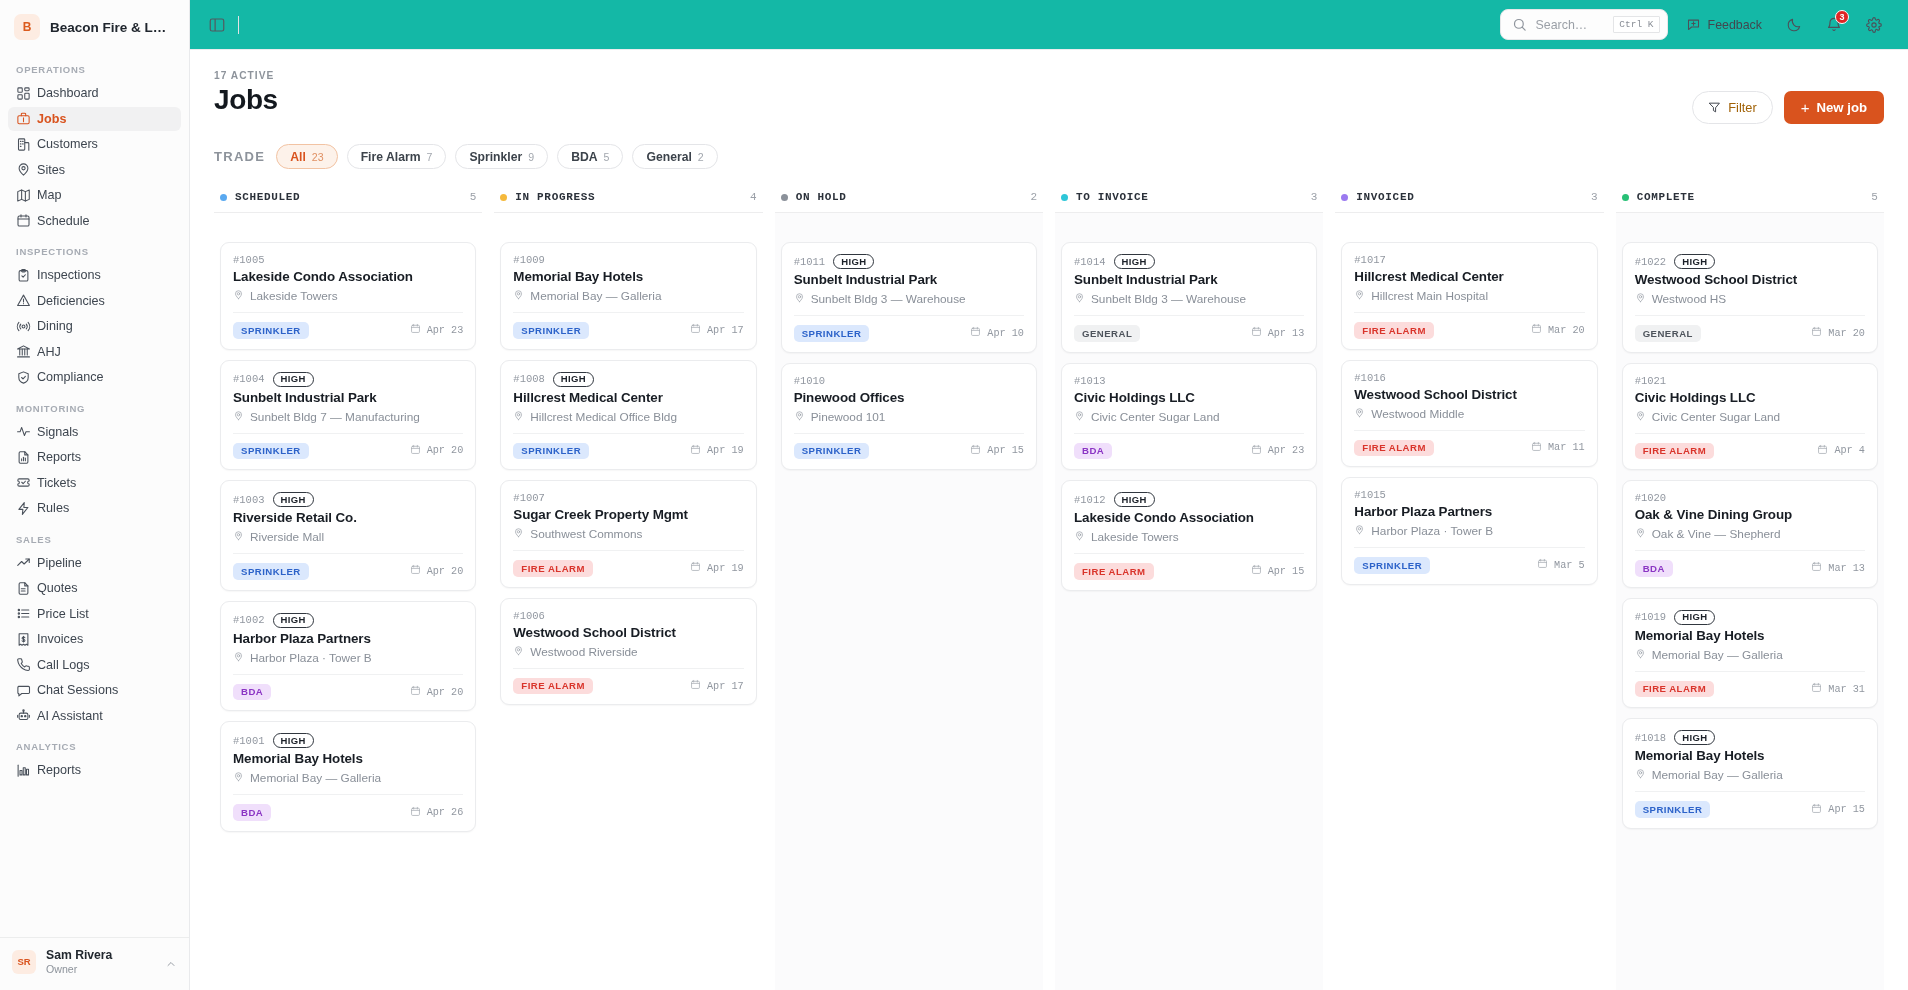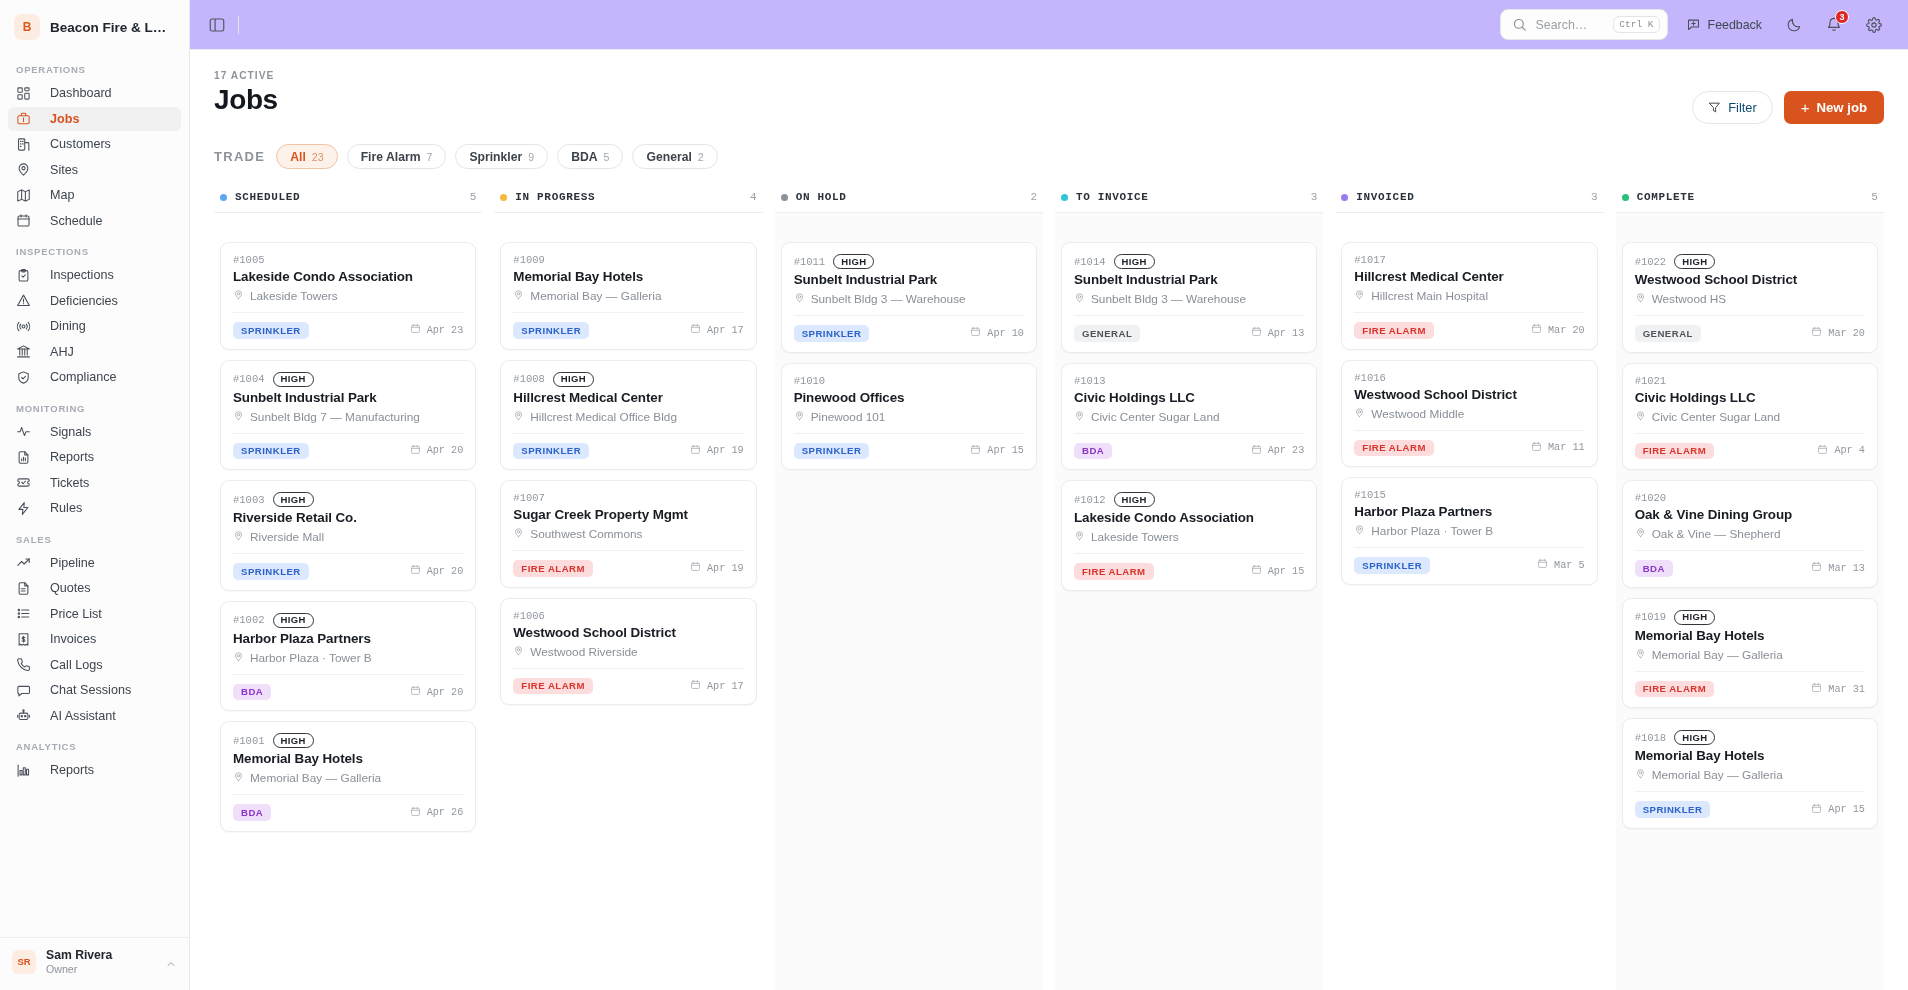--- a/index.html
+++ b/index.html
@@ -35,21 +35,21 @@
     font-size: 13.5px; font-weight: 700; color: #20262e;
     white-space: nowrap; overflow: hidden;
   }
   .nav { padding: 0 8px; flex: 1 1 auto; overflow: hidden; }
   .nav-group-label {
     font-size: 9.5px; font-weight: 700; letter-spacing: .08em;
     color: #a6abb3; text-transform: uppercase;
     padding: 12px 8px 6px 8px;
   }
   .nav-item {
-    display: flex; align-items: center; gap: 19px;
+    display: flex; align-items: center; gap: 6px;
     height: 24.5px; padding: 0 8px; border-radius: 6px;
     font-size: 12.6px; color: #3d454f; cursor: pointer;
     margin-bottom: 1px;
   }
   .nav-item.active { background: #f1f1f2; color: #d9531e; font-weight: 600; }
   .nav-item.active .ico svg { stroke: #d9531e; }
   .ico { width: 15px; height: 15px; display: flex; align-items: center; justify-content: center; flex: 0 0 15px; }
   .ico svg { width: 15px; height: 15px; stroke: #4a515b; stroke-width: 1.7; fill: none;
              stroke-linecap: round; stroke-linejoin: round; }
 
@@ -69,38 +69,38 @@
               stroke-linecap: round; stroke-linejoin: round; }
 
   
   .main { flex: 1 1 auto; display: flex; flex-direction: column; min-width: 0; background: #ffffff; }
 
   .topbar {
     height: 50px; flex: 0 0 50px;
     border-bottom: 1px solid #ececee;
     display: flex; align-items: center;
     padding: 0 20px 0 18px; gap: 12px;
-    background: #c4b5fd;
+    background: #14b8a6;
   }
   .panel-toggle { width: 18px; height: 18px; cursor: pointer; }
   .panel-toggle svg { width: 18px; height: 18px; stroke: #53595f; stroke-width: 1.6; fill: none; }
   .topbar-div { width: 1px; height: 18px; background: #e2e3e5; }
   .topbar-spacer { flex: 1 1 auto; }
   .search-box {
     display: flex; align-items: center; gap: 9px;
     height: 31px; width: 168px; padding: 0 7px 0 11px;
     border: 1px solid #e6e7e9; border-radius: 8px;
     background: #fdfdfd; cursor: text;
   }
   .search-box .ico svg { stroke: #8e949c; stroke-width: 1.9; }
   .search-ph { font-size: 12.4px; color: #9ba0a7; flex: 1 1 auto; }
   .kbd {
     font-family: "Liberation Mono", monospace;
     font-size: 9.5px; color: #8b9098;
-    border: 1px solid #e4e5e7; border-radius: 6px;
+    border: 1px solid #e4e5e7; border-radius: 1px;
     padding: 2px 5px; background: #fff;
   }
   .tb-btn { display: flex; align-items: center; gap: 7px; cursor: pointer;
             font-size: 12.4px; color: #42484f; padding: 5px 6px; border-radius: 7px; }
   .tb-icon { position: relative; width: 28px; height: 28px; border-radius: 7px; cursor: pointer;
              display: flex; align-items: center; justify-content: center; }
   .tb-icon svg { width: 16px; height: 16px; stroke: #4b5159; stroke-width: 1.65; fill: none;
                  stroke-linecap: round; stroke-linejoin: round; }
   .badge-dot {
     position: absolute; top: -1px; right: -1px;
@@ -118,21 +118,21 @@
     font-size: 10.2px; font-weight: 700; letter-spacing: .1em;
     color: #8d939b; text-transform: uppercase; margin-bottom: 3px;
   }
   .page-title { font-size: 28px; font-weight: 700; letter-spacing: -.4px; color: #13181e; line-height: 1.15; }
   .page-sub { font-size: 13.2px; color: #7b818a; margin-top: 5px; }
   .page-head-right { display: flex; align-items: center; gap: 11px; padding-top: 21px; }
   .btn-ghost {
     display: flex; align-items: center; gap: 7px;
     height: 33px; padding: 0 15px; border-radius: 17px;
     border: 1px solid #e4e5e8; background: #fff;
-    font-size: 12.8px; color: #0c4a6e; cursor: pointer;
+    font-size: 12.8px; color: #a16207; cursor: pointer;
   }
   .btn-ghost svg { width: 13px; height: 13px; stroke: #343a42; stroke-width: 1.7; fill: none;
                    stroke-linecap: round; stroke-linejoin: round; }
   .btn-primary {
     display: flex; align-items: center; gap: 7px;
     height: 33px; padding: 0 17px; border-radius: 7px;
     background: #d9531e; color: #fff; border: none;
     font-size: 13.2px; font-weight: 600; cursor: pointer;
     font-family: "Liberation Sans", sans-serif;
   }

